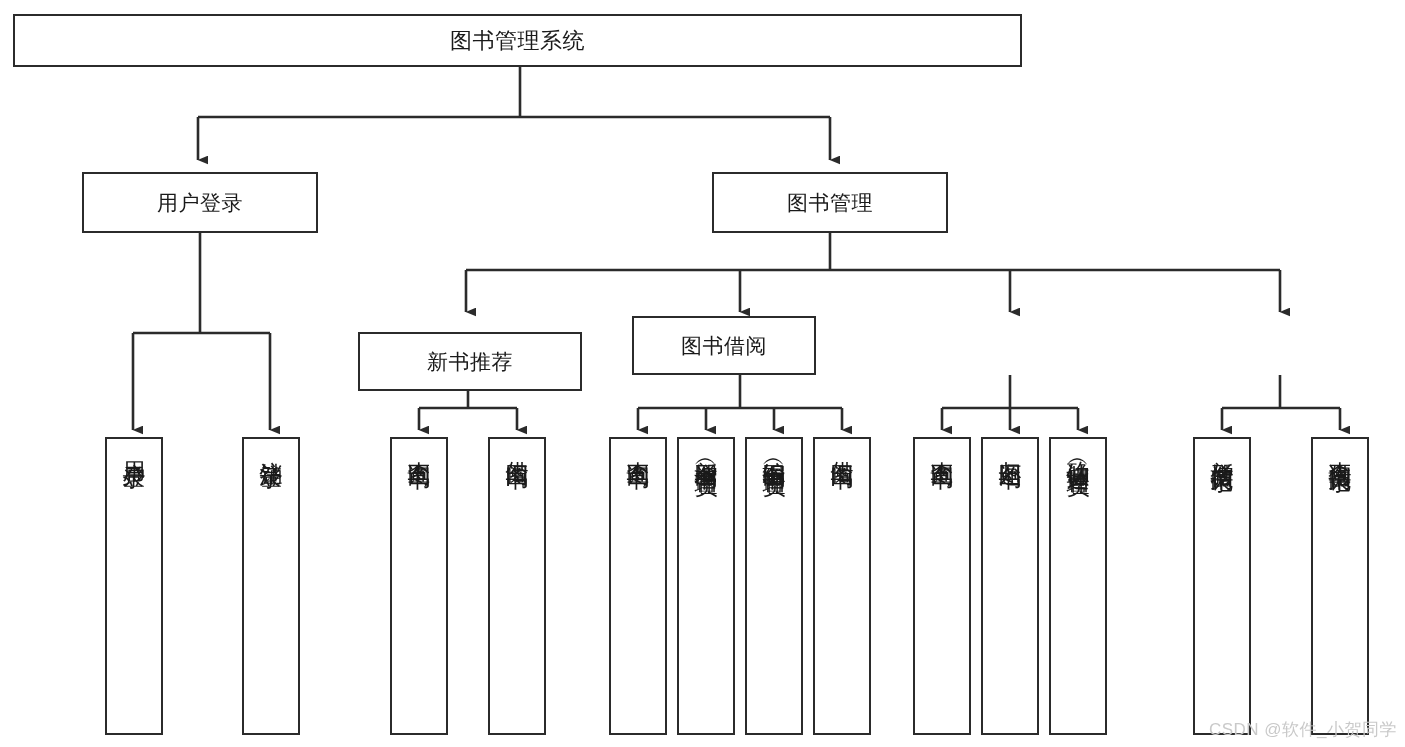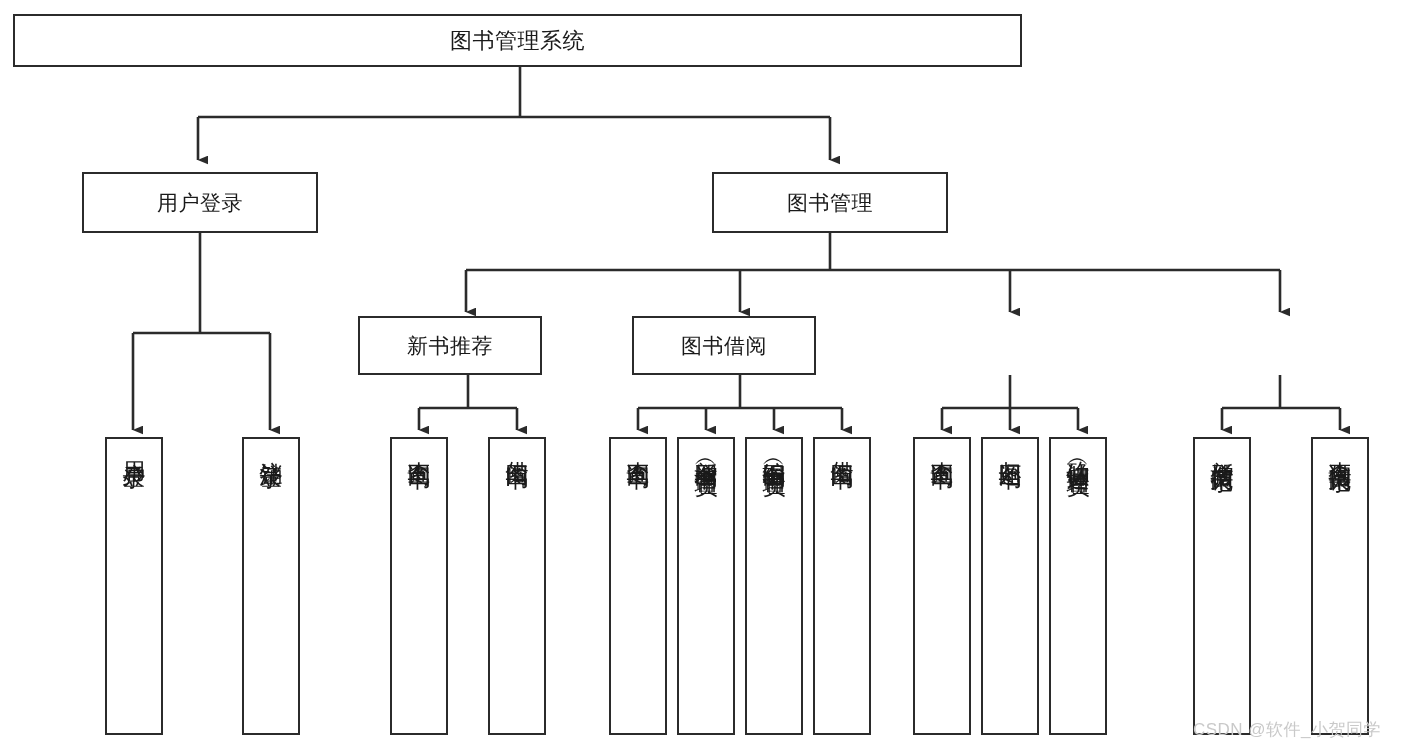--- a/index.html
+++ b/index.html
@@ -50,21 +50,21 @@
     line-height: 1.18;
     letter-spacing: 2px;
     white-space: nowrap;
     color: #1a1a1a;
   }
   .node.root {
     font-size: 22px;
   }
   #watermark {
     position: absolute;
-    right: 24px;
+    right: 8px;
     bottom: 6px;
     font-size: 17px;
     color: #c9c9c9;
     letter-spacing: 0.5px;
     white-space: nowrap;
     pointer-events: none;
   }
 </style>
 </head>
 <body>
@@ -125,21 +125,21 @@
     <span>图书管理系统</span>
   </div>
 
   <div class="node horiz" style="left:82px; top:172px; width:236px; height:61px;">
     <span>用户登录</span>
   </div>
   <div class="node horiz" style="left:712px; top:172px; width:236px; height:61px;">
     <span>图书管理</span>
   </div>
 
-  <div class="node horiz" style="left:358px; top:316px; width:184px; height:59px;">
+  <div class="node horiz" style="left:358px; top:332px; width:224px; height:59px;">
     <span>新书推荐</span>
   </div>
   <div class="node horiz" style="left:632px; top:316px; width:184px; height:59px;">
     <span>图书借阅</span>
   </div>
 
   <div class="node vert" style="left:105px; top:437px; width:58px; height:298px;">
     <span class="vlabel">用户登录</span>
   </div>
   <div class="node vert" style="left:242px; top:437px; width:58px; height:298px;">

